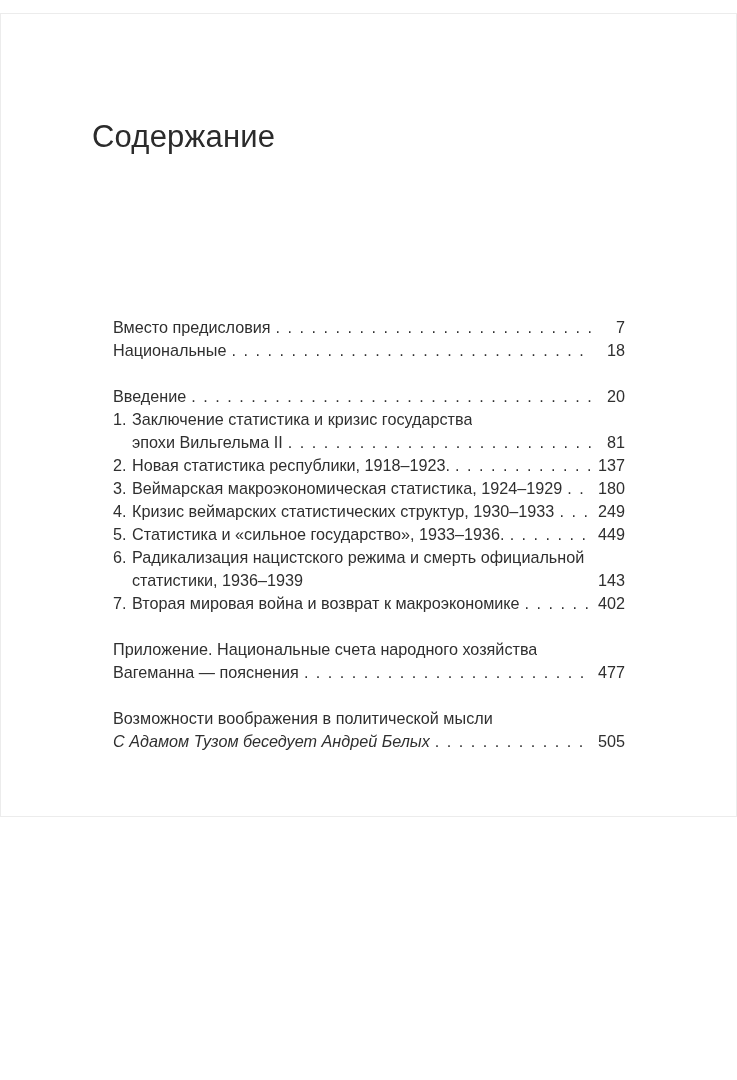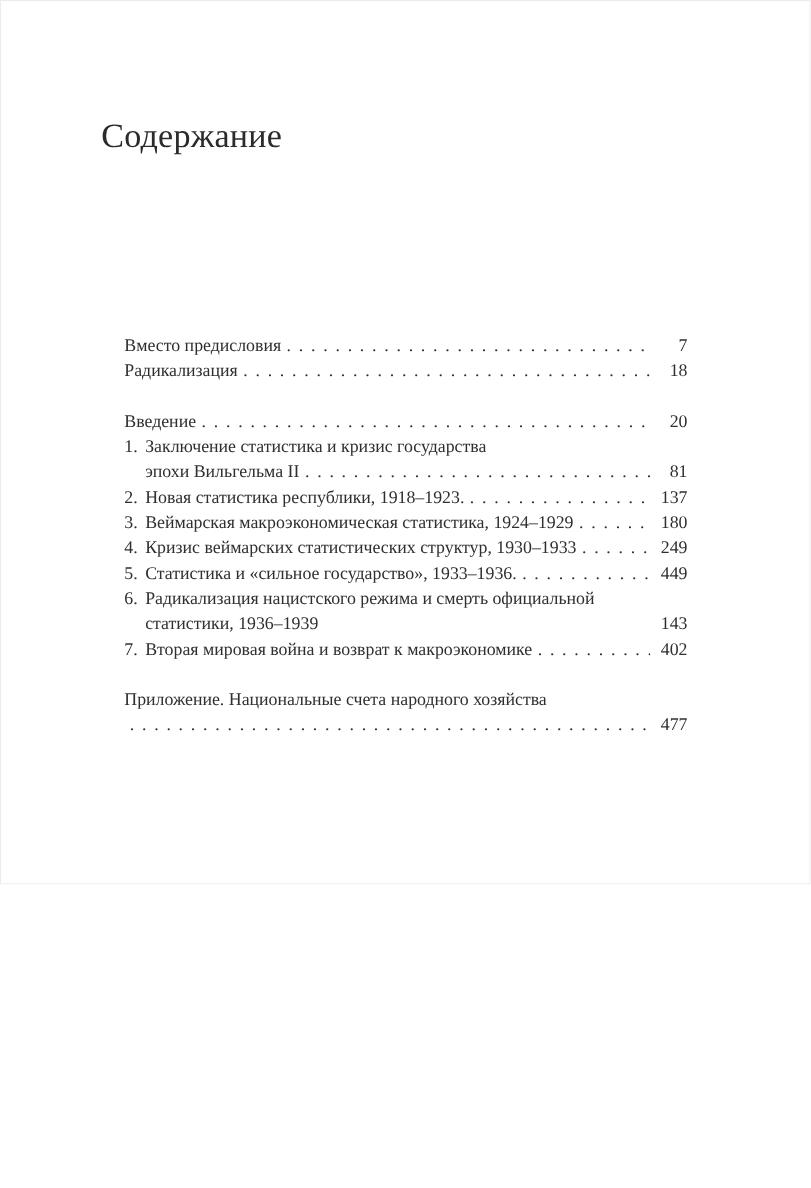--- a/index.html
+++ b/index.html
@@ -8,22 +8,23 @@
     padding: 0;
     background: #ffffff;
   }
   .page {
     position: relative;
     width: 737px;
     height: 804px;
     background: #ffffff;
     border: 1px solid #ececec;
     overflow: hidden;
-    font-family: Liberation Serif, serif;
+    font-family: Liberation Sans, sans-serif;
     color: #2f2f2f;
+    margin-top: 13px;
   }
   .doc-title {
     position: absolute;
     left: 91px;
     top: 84px;
     font-size: 31px;
     font-weight: 400;
     letter-spacing: 0.2px;
     color: #2b2b2b;
   }
@@ -66,21 +67,21 @@
 
   <div class="toc">
 
     <div class="group">
       <div class="row">
         <span class="txt">Вместо предисловия</span>
         <span class="dots"></span>
         <span class="pg">7</span>
       </div>
       <div class="row">
-        <span class="txt">Радикализация</span>
+        <span class="txt">Национальные</span>
         <span class="dots"></span>
         <span class="pg">18</span>
       </div>
     </div>
 
     <div class="group">
       <div class="row">
         <span class="txt">Введение</span>
         <span class="dots"></span>
         <span class="pg">20</span>
@@ -146,22 +147,35 @@
       </div>
 
     </div>
 
     <div class="group">
       <div>
         <div class="row">
           <span class="txt">Приложение. Национальные счета народного хозяйства</span>
         </div>
         <div class="row">
+          <span class="txt">Вагеманна — пояснения</span>
           <span class="dots"></span>
           <span class="pg">477</span>
         </div>
       </div>
     </div>
 
 
+    <div class="group">
+      <div>
+        <div class="row">
+          <span class="txt">Возможности воображения в политической мысли</span>
+        </div>
+        <div class="row">
+          <span class="txt it">С Адамом Тузом беседует Андрей Белых</span>
+          <span class="dots"></span>
+          <span class="pg">505</span>
+        </div>
+      </div>
+    </div>
 
   </div>
 </div>
 
 </body></html>

